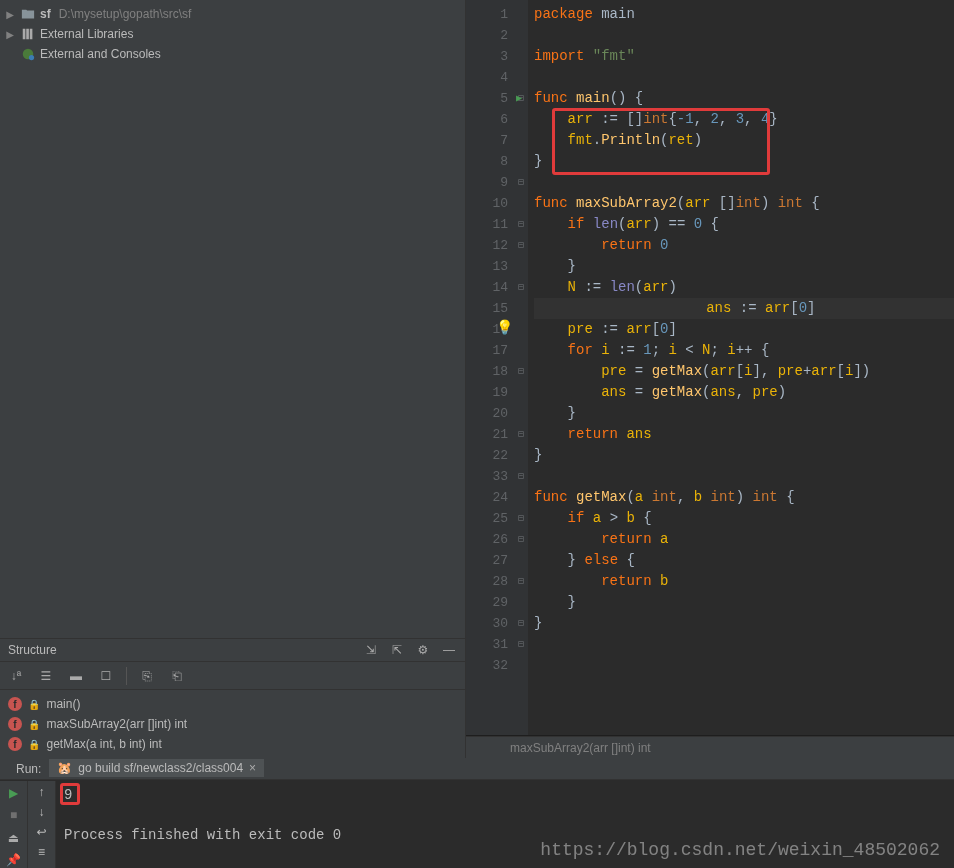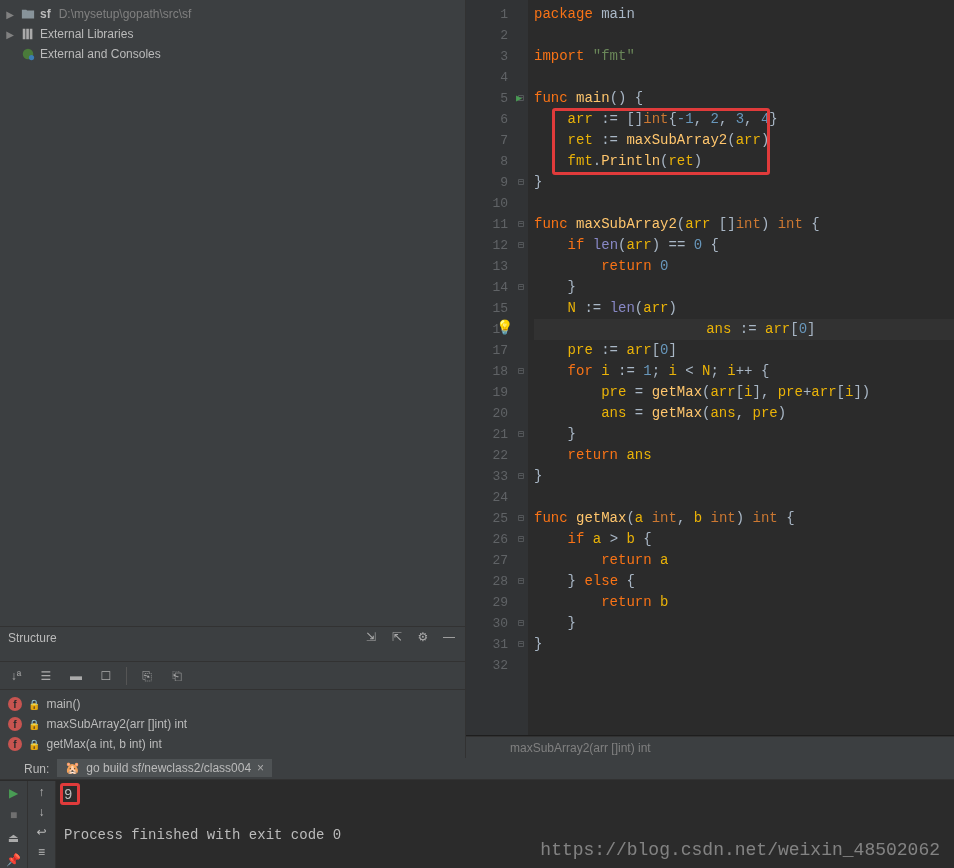--- a/index.html
+++ b/index.html
@@ -19,21 +19,21 @@
   .project { flex: 1; background: #3c3f41; padding-top: 4px; }
   .tree-row { display: flex; align-items: center; height: 20px; padding-left: 4px; gap: 4px; color:#bbbbbb; }
   .tree-row .arrow { width: 12px; text-align: center; color:#808080; font-size:10px; }
   .tree-row .icon { width: 16px; height: 16px; display:flex; align-items:center; justify-content:center; }
   .tree-row .pathlabel { color:#808080; margin-left:4px; }
   .folder-icon svg { fill:#87939a; }
   .lib-icon svg { fill:#aaaaaa; }
   .scratches-icon svg { fill:#6a8759; }
 
   
-  .structure-header { height:36px; border-top:1px solid #323232; border-bottom:1px solid #323232; display:flex; align-items:flex-end; padding:16px 8px; justify-content:space-between; }
+  .structure-header { height:24px; border-top:1px solid #323232; border-bottom:1px solid #323232; display:flex; align-items:center; padding:0 8px; justify-content:space-between; }
   .structure-header .title { color:#bbbbbb; }
   .structure-header .tools { display:flex; gap:10px; color:#aaaaaa; }
   .structure-toolbar { height:28px; display:flex; align-items:center; padding:0 6px; gap:10px; border-bottom:1px solid #323232; }
   .structure-toolbar .tb-icon { width:20px; height:20px; display:flex; align-items:center; justify-content:center; color:#aaaaaa; }
   .structure-list { padding:4px 0; }
   .struct-row { display:flex; align-items:center; height:20px; padding-left:8px; gap:6px; }
   .struct-row .badge { width:14px; height:14px; border-radius:50%; background:#c75450; color:#2b2b2b; font-size:10px; font-weight:bold; display:flex; align-items:center; justify-content:center; }
   .struct-row .lock { color:#bd8f4f; font-size:10px; }
 
   
@@ -55,21 +55,21 @@
   .op  { color:#a9b7c6; }
   .pkg { color:#a9b7c6; }
   .builtin { color:#8888c6; }
   .redbox { position:absolute; border:3px solid #e03b3b; border-radius:3px; }
   .bulb { position:absolute; color:#f0a732; font-size:14px; }
 
   .breadcrumb { height:22px; background:#3c3f41; border-top:1px solid #323232; display:flex; align-items:center; padding-left:44px; color:#808080; font-size:12px; }
 
   
   .run-panel { height:110px; background:#2b2b2b; border-top:1px solid #555555; display:flex; }
-  .run-header { position:absolute; left:0; right:0; height:22px; background:#3c3f41; border-bottom:1px solid #323232; display:flex; align-items:center; padding-left:24px; gap:8px; top:758px; }
+  .run-header { position:absolute; left:0; right:0; height:22px; background:#3c3f41; border-bottom:1px solid #323232; display:flex; align-items:center; padding-left:16px; gap:8px; top:758px; }
   .run-header .tab { display:flex; align-items:center; gap:6px; background:#4e5254; height:20px; padding:0 8px; color:#bbbbbb; border-bottom:2px solid #3c3f41; }
   .run-header .tab .close { color:#aaaaaa; cursor:pointer; }
   .run-body { display:flex; flex:1; margin-top:22px; }
   .run-side { width:28px; background:#3c3f41; display:flex; flex-direction:column; align-items:center; padding-top:4px; gap:6px; border-right:1px solid #323232; }
   .run-side .btn { width:20px; height:18px; display:flex; align-items:center; justify-content:center; color:#aaaaaa; }
   .run-side2 { width:28px; background:#3c3f41; display:flex; flex-direction:column; align-items:center; padding-top:4px; gap:6px; border-right:1px solid #323232; }
   .console { flex:1; padding:4px 8px; font-size:14px; color:#bbbbbb; position:relative; }
   .console .cl { height:20px; line-height:20px; white-space:pre; }
   .console .dim { color:#707070; }
   .watermark { position:absolute; right:14px; bottom:8px; color:#d9d9d9; font-size:18px; opacity:.5; }
@@ -222,21 +222,20 @@
           <div class="fc"></div>
         </div>
       <div class="code mono" id="code">
         <div class="redbox" style="left:24px; top:108px; width:218px; height:67px;"></div>
       <div class="line"><span class="kw">package </span><span class="pkg">main</span></div>
           <div class="line"></div>
           <div class="line"><span class="kw">import </span><span class="str">"fmt"</span></div>
           <div class="line"></div>
           <div class="line"><span class="kw">func </span><span class="fn">main</span><span class="op">() {</span></div>
           <div class="line"><span class="id">    arr </span><span class="op">:= []</span><span class="typ">int</span><span class="op">{</span><span class="num">-1</span><span class="op">, </span><span class="num">2</span><span class="op">, </span><span class="num">3</span><span class="op">, </span><span class="num">4</span><span class="op">}</span></div>
-          <div class="line"><span class="id">    ret </span><span class="op">:= </span><span class="fn">maxSubArray2</span><span class="op">(</span><span class="id">arr</span><span class="op">)</span></div>
           <div class="line"><span class="id">    fmt</span><span class="op">.</span><span class="fn">Println</span><span class="op">(</span><span class="id">ret</span><span class="op">)</span></div>
           <div class="line"><span class="op">}</span></div>
           <div class="line"></div>
           <div class="line"><span class="kw">func </span><span class="fn">maxSubArray2</span><span class="op">(</span><span class="id">arr </span><span class="op">[]</span><span class="typ">int</span><span class="op">) </span><span class="typ">int</span><span class="op"> {</span></div>
           <div class="line"><span class="id">    </span><span class="kw">if </span><span class="builtin">len</span><span class="op">(</span><span class="id">arr</span><span class="op">) == </span><span class="num">0</span><span class="op"> {</span></div>
           <div class="line"><span class="id">        </span><span class="kw">return </span><span class="num">0</span></div>
           <div class="line"><span class="id">    </span><span class="op">}</span></div>
           <div class="line"><span class="id">    N </span><span class="op">:= </span><span class="builtin">len</span><span class="op">(</span><span class="id">arr</span><span class="op">)</span></div>
           <span class="bulb" style="left: -32px; top: 319px;">💡</span>
           <div class="line hl"><span class="id">    ans </span><span class="op">:= </span><span class="id">arr</span><span class="op">[</span><span class="num">0</span><span class="op">]</span></div>

